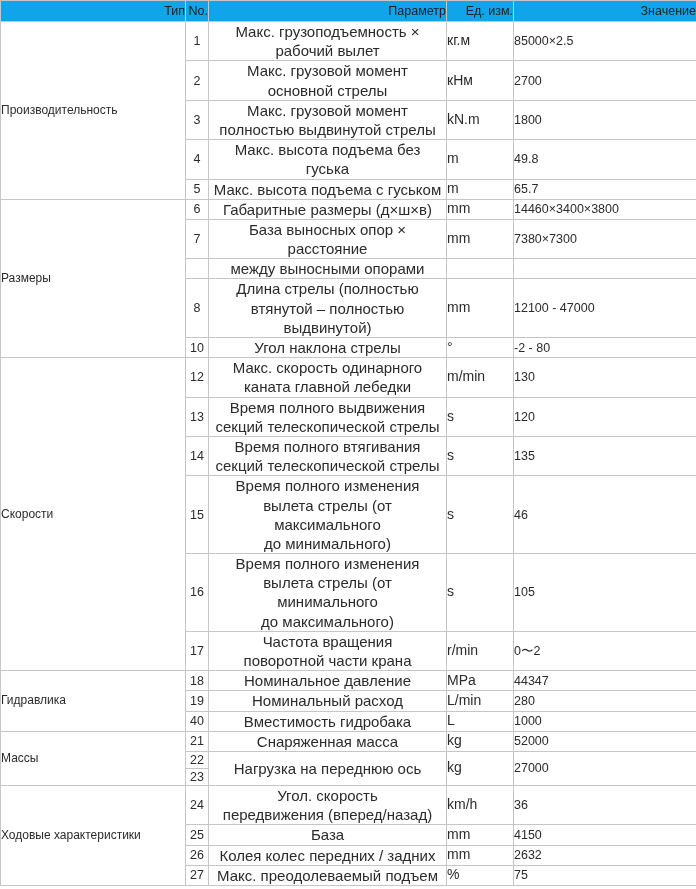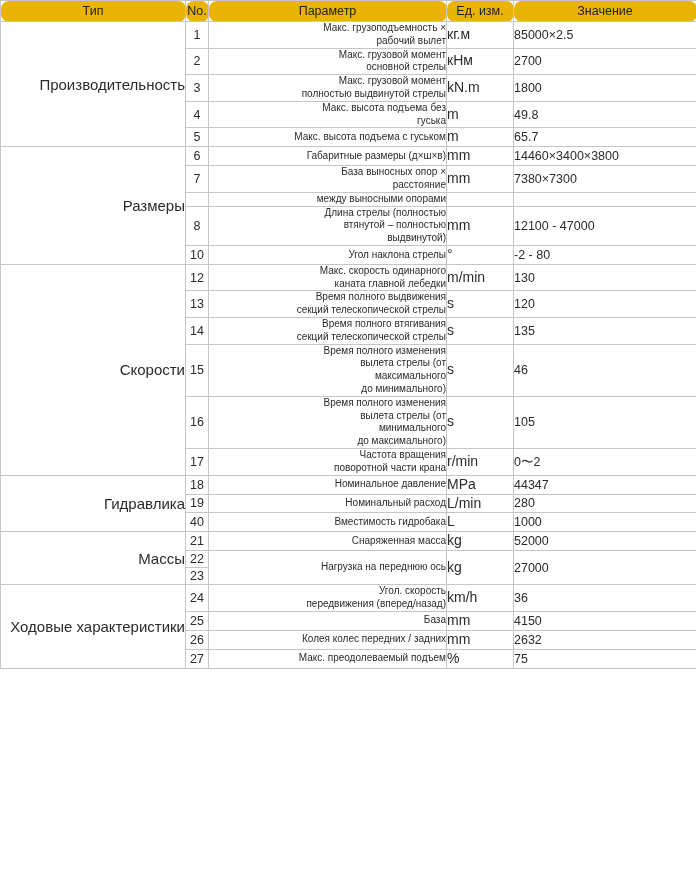--- a/index.html
+++ b/index.html
@@ -35,50 +35,49 @@
   table.spec th,
   table.spec td {
     border: 1px solid #c6c6c6;
     padding: 0;
     vertical-align: middle;
     line-height: 1.28;
   }
 
   
   thead th {
-    background: #eab308;
+    background: #0ea5e9;
     color: #1f1f1f;
     font-weight: normal;
-    text-align: center;
+    text-align: right;
     height: 20px;
     padding: 0 3px;
     border-color: #c6c6c6;
     font-size: 12.5px;
     white-space: nowrap;
-    border-radius: 8px;
   }
 
   
   td.type {
-    text-align: right;
+    text-align: left;
     vertical-align: middle;
     padding: 0 4px;
-    font-size: 15px;
+    font-size: 12px;
   }
   td.no {
     text-align: center;
     vertical-align: middle;
     font-size: 12.5px;
     padding: 0 1px;
   }
   td.param {
-    text-align: right;
+    text-align: center;
     vertical-align: middle;
     padding: 2px 3px 2px 5px;
-    font-size: 10px;
+    font-size: 15px;
   }
   td.unit {
     text-align: left;
     vertical-align: middle;
     padding: 0 3px;
     font-size: 14px;
   }
   td.value {
     text-align: left;
     vertical-align: middle;

